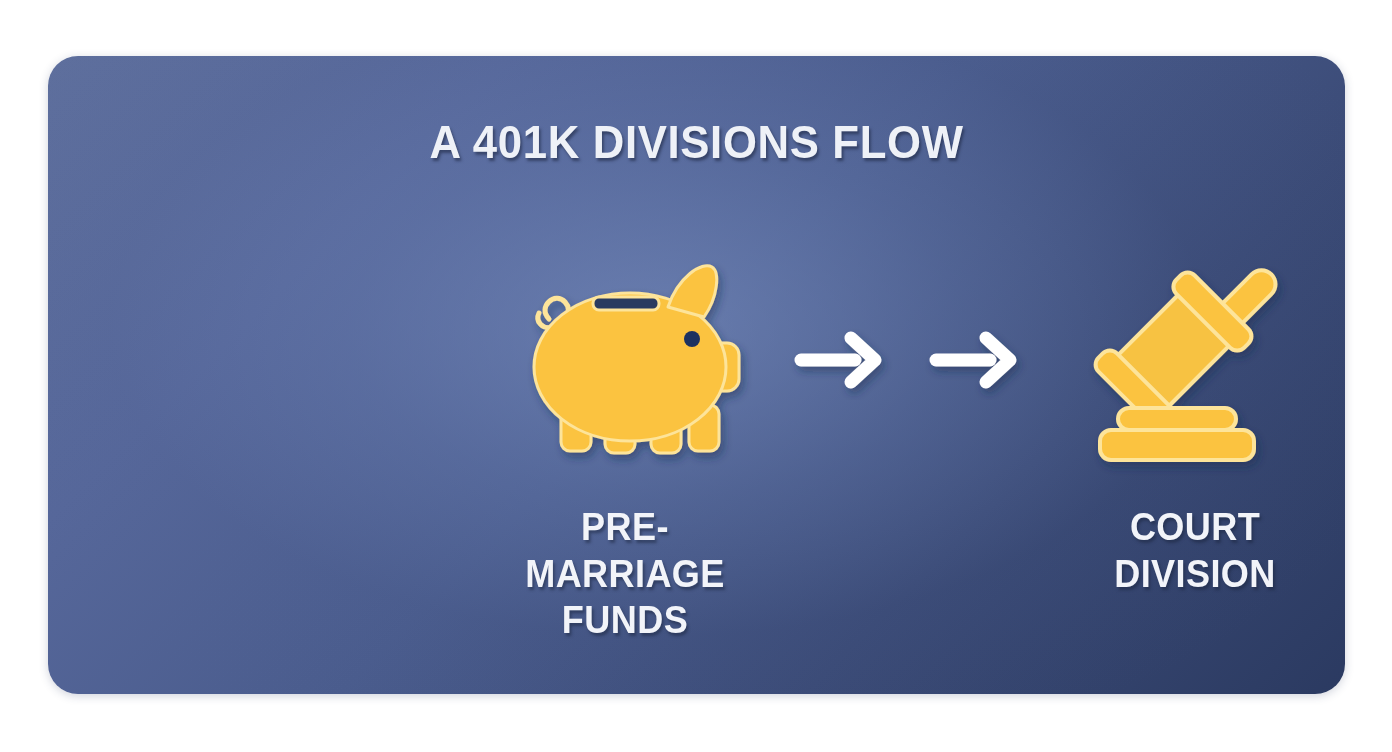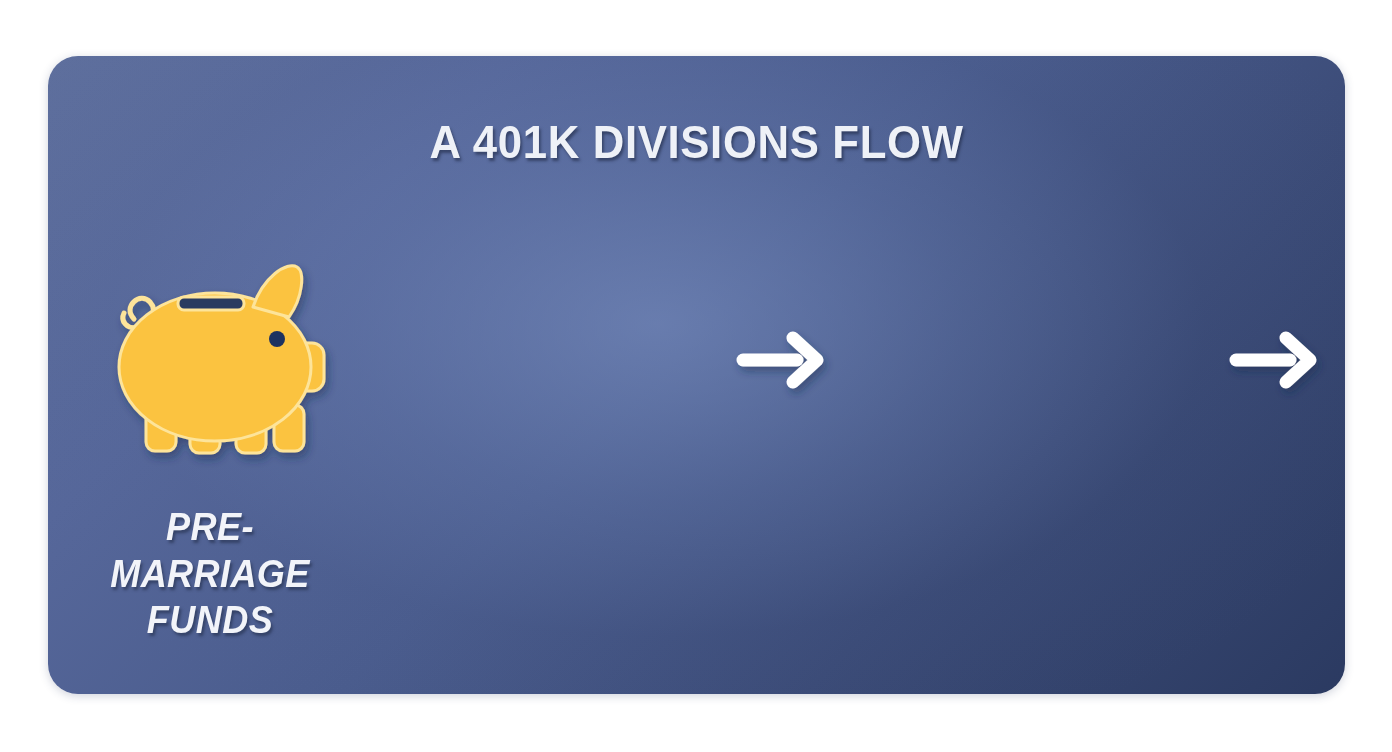--- a/index.html
+++ b/index.html
@@ -58,28 +58,27 @@
     letter-spacing: 0.7px;
     color: #eef1f7;
     text-shadow: 2px 3px 3px rgba(25,35,60,0.55);
     transform: scaleX(0.93);
     white-space: nowrap;
   }
 
   
   .flow {
     position: absolute;
-    left: 12px;
+    left: 0;
     right: 0;
     top: 186px;
     height: 420px;
     display: flex;
     align-items: flex-start;
-    justify-content: space-between;
-    font-style: italic;
+    justify-content: flex-end;
   }
   .step {
     width: 300px;
     display: flex;
     flex-direction: column;
     align-items: center;
   }
   .step-icon {
     height: 236px;
     width: 250px;
@@ -168,16 +167,39 @@
 
       <div class="arrow-cell">
         <svg width="100" height="60" viewBox="0 0 100 60" aria-hidden="true">
           <g filter="url(#dropsh)">
             <line x1="8" y1="30" x2="62" y2="30" stroke="#ffffff" stroke-width="13" stroke-linecap="round"></line>
             <polyline points="58,8 82,30 58,52" fill="none" stroke="#ffffff" stroke-width="13" stroke-linecap="round" stroke-linejoin="round"></polyline>
           </g>
         </svg>
       </div>
 
+      <div class="step">
+        <div class="step-icon">
+          <svg width="230" height="220" viewBox="0 0 230 220" aria-hidden="true">
+            <g filter="url(#dropsh)">
+
+              <g transform="rotate(-45 115 105)">
+                <rect x="108" y="88" width="118" height="28" rx="14" fill="#fbc341" stroke="#fde49a" stroke-width="4"></rect>
+              </g>
+
+              <g transform="rotate(-45 102 92)">
+                <rect x="34" y="56" width="112" height="72" rx="10" fill="#f7c243" stroke="#fde49a" stroke-width="4"></rect>
+                <rect x="22" y="44" width="26" height="96" rx="10" fill="#fbc341" stroke="#fde49a" stroke-width="4"></rect>
+                <rect x="132" y="44" width="26" height="96" rx="10" fill="#fbc341" stroke="#fde49a" stroke-width="4"></rect>
+              </g>
+
+              <rect x="38" y="158" width="118" height="22" rx="11" fill="#fbc341" stroke="#fde49a" stroke-width="4"></rect>
+              <rect x="20" y="180" width="154" height="30" rx="11" fill="#fbc341" stroke="#fde49a" stroke-width="4"></rect>
+            </g>
+          </svg>
+        </div>
+        <div class="step-label">COURT
+DIVISION</div>
+      </div>
 
     </div>
   </div>
 </div>
 
 </body></html>

